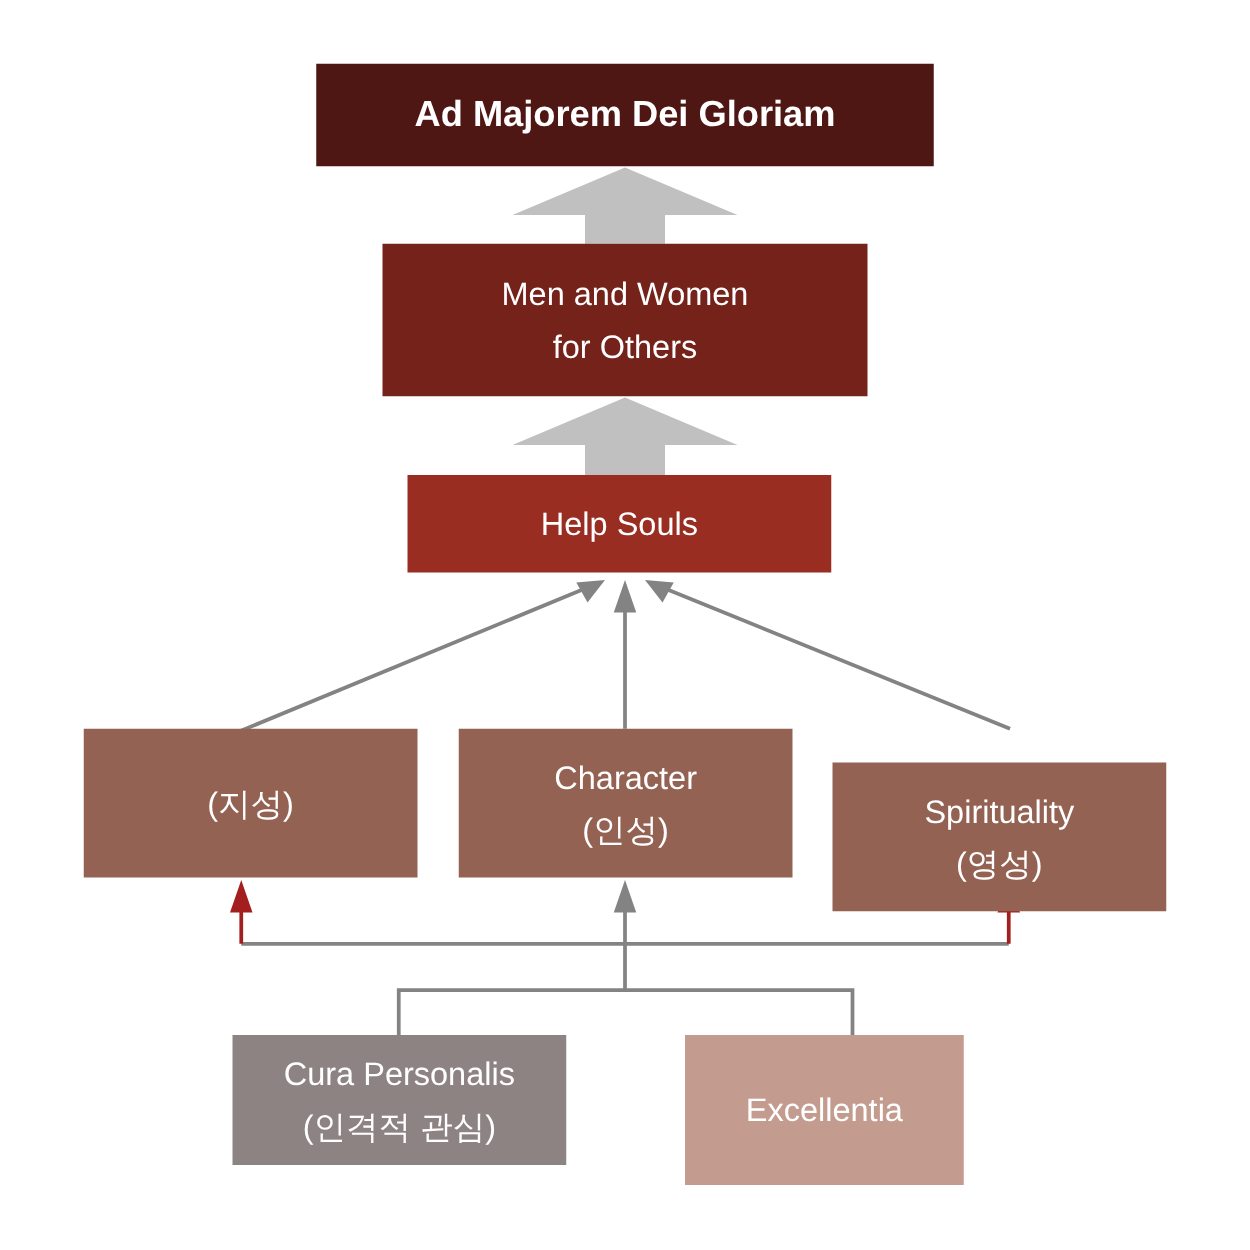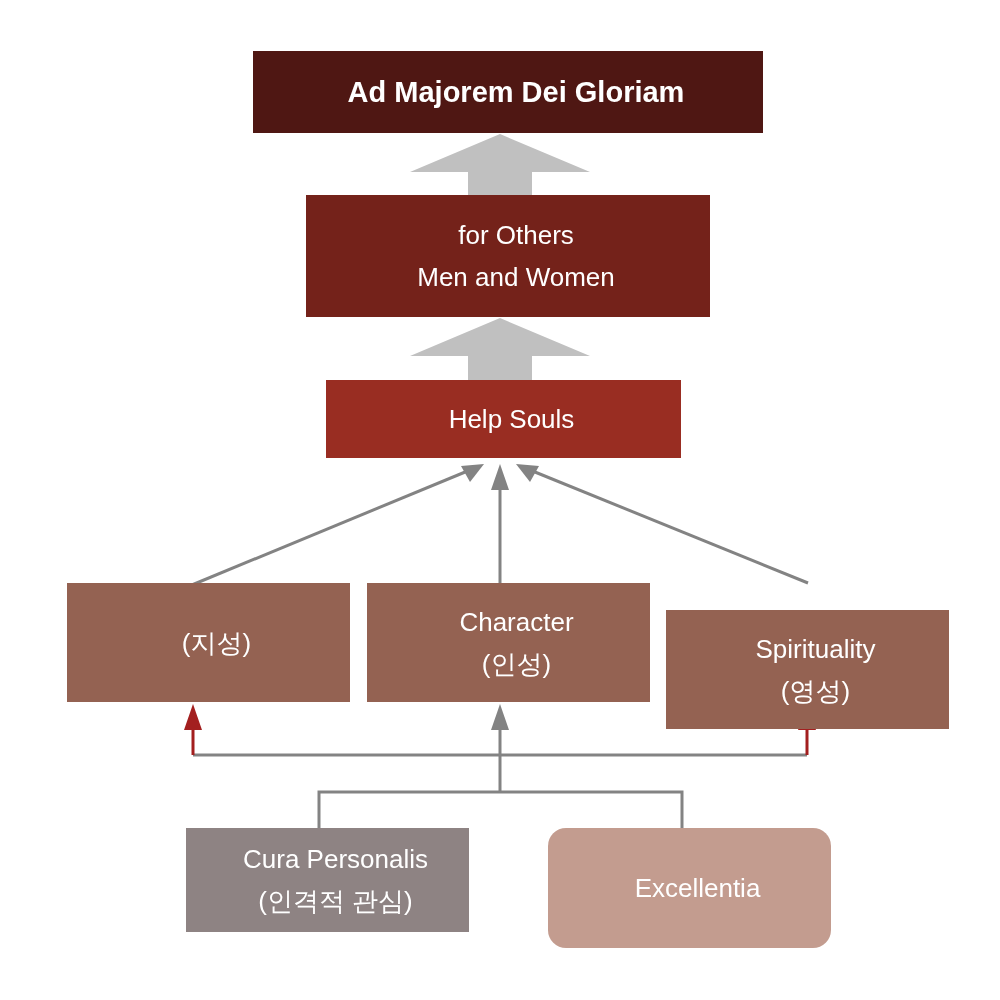--- a/index.html
+++ b/index.html
@@ -1,28 +1,28 @@
 <!DOCTYPE html>
 <html><head>
   <meta charset="utf-8">
   <style>
     html, body { margin: 0; padding: 0; background: #ffffff; }
     body { width: 1000px; height: 1000px; position: relative; overflow: hidden;
            font-family: "Liberation Sans", "DejaVu Sans", sans-serif; }
     .node { position: absolute; display: flex; flex-direction: column; align-items: center;
-            justify-content: center; color: #ffffff; text-align: center; line-height: 42px; padding-left: 16px; }
+            justify-content: center; color: #ffffff; text-align: center; line-height: 42px; }
     .node span { display: block; }
     #n-top { left: 253px; top: 51px; width: 494px; height: 82px; background: #4f1713; font-size: 29px; font-weight: bold; }
     #n-men { left: 306px; top: 195px; width: 388px; height: 122px; background: #74221a; font-size: 26px; }
     #n-help { left: 306px; top: 380px; width: 339px; height: 78px; background: #992d22; font-size: 26px; margin-left: 20px; }
     #n-int { left: 67px; top: 583px; width: 267px; height: 119px; background: #946252; font-size: 26px; }
     #n-cha { left: 367px; top: 583px; width: 267px; height: 119px; background: #946252; font-size: 26px; }
     #n-spi { left: 666px; top: 583px; width: 267px; height: 119px; background: #946252; font-size: 26px; margin-top: 27px; }
     #n-cura { left: 186px; top: 828px; width: 267px; height: 104px; background: #8e8383; font-size: 26px; }
-    #n-exc { left: 548px; top: 828px; width: 267px; height: 120px; background: #c39c8f; font-size: 26px; border-radius: 18px; }
+    #n-exc { left: 548px; top: 828px; width: 223px; height: 120px; background: #c39c8f; font-size: 26px; }
     svg.connectors { position: absolute; left: 0; top: 0; width: 1000px; height: 1000px; }
   </style>
 </head>
 <body>
 
 <svg class="connectors" viewBox="0 0 1000 1000">
 
   <polygon points="500,134 590,172 532,172 532,195 468,195 468,172 410,172" fill="#c0c0c0"></polygon>
   <polygon points="500,318 590,356 532,356 532,380 468,380 468,356 410,356" fill="#c0c0c0"></polygon>
 
@@ -40,22 +40,22 @@
   <line x1="193" y1="755" x2="193" y2="716" stroke="#a31f1f" stroke-width="3"></line>
   <polygon points="193,704 184,730 202,730" fill="#a31f1f"></polygon>
   <line x1="807" y1="755" x2="807" y2="716" stroke="#a31f1f" stroke-width="3"></line>
   <polygon points="807,704 798,730 816,730" fill="#a31f1f"></polygon>
 </svg>
 
 <div class="node" id="n-top">
   <span>Ad Majorem Dei Gloriam</span>
 </div>
 <div class="node" id="n-men">
+  <span>Men and Women</span>
   <span>for Others</span>
-  <span>Men and Women</span>
 </div>
 <div class="node" id="n-help">
   <span>Help Souls</span>
 </div>
 <div class="node" id="n-int">
   <span>(지성)</span>
 </div>
 <div class="node" id="n-cha">
   <span>Character</span>
   <span>(인성)</span>

